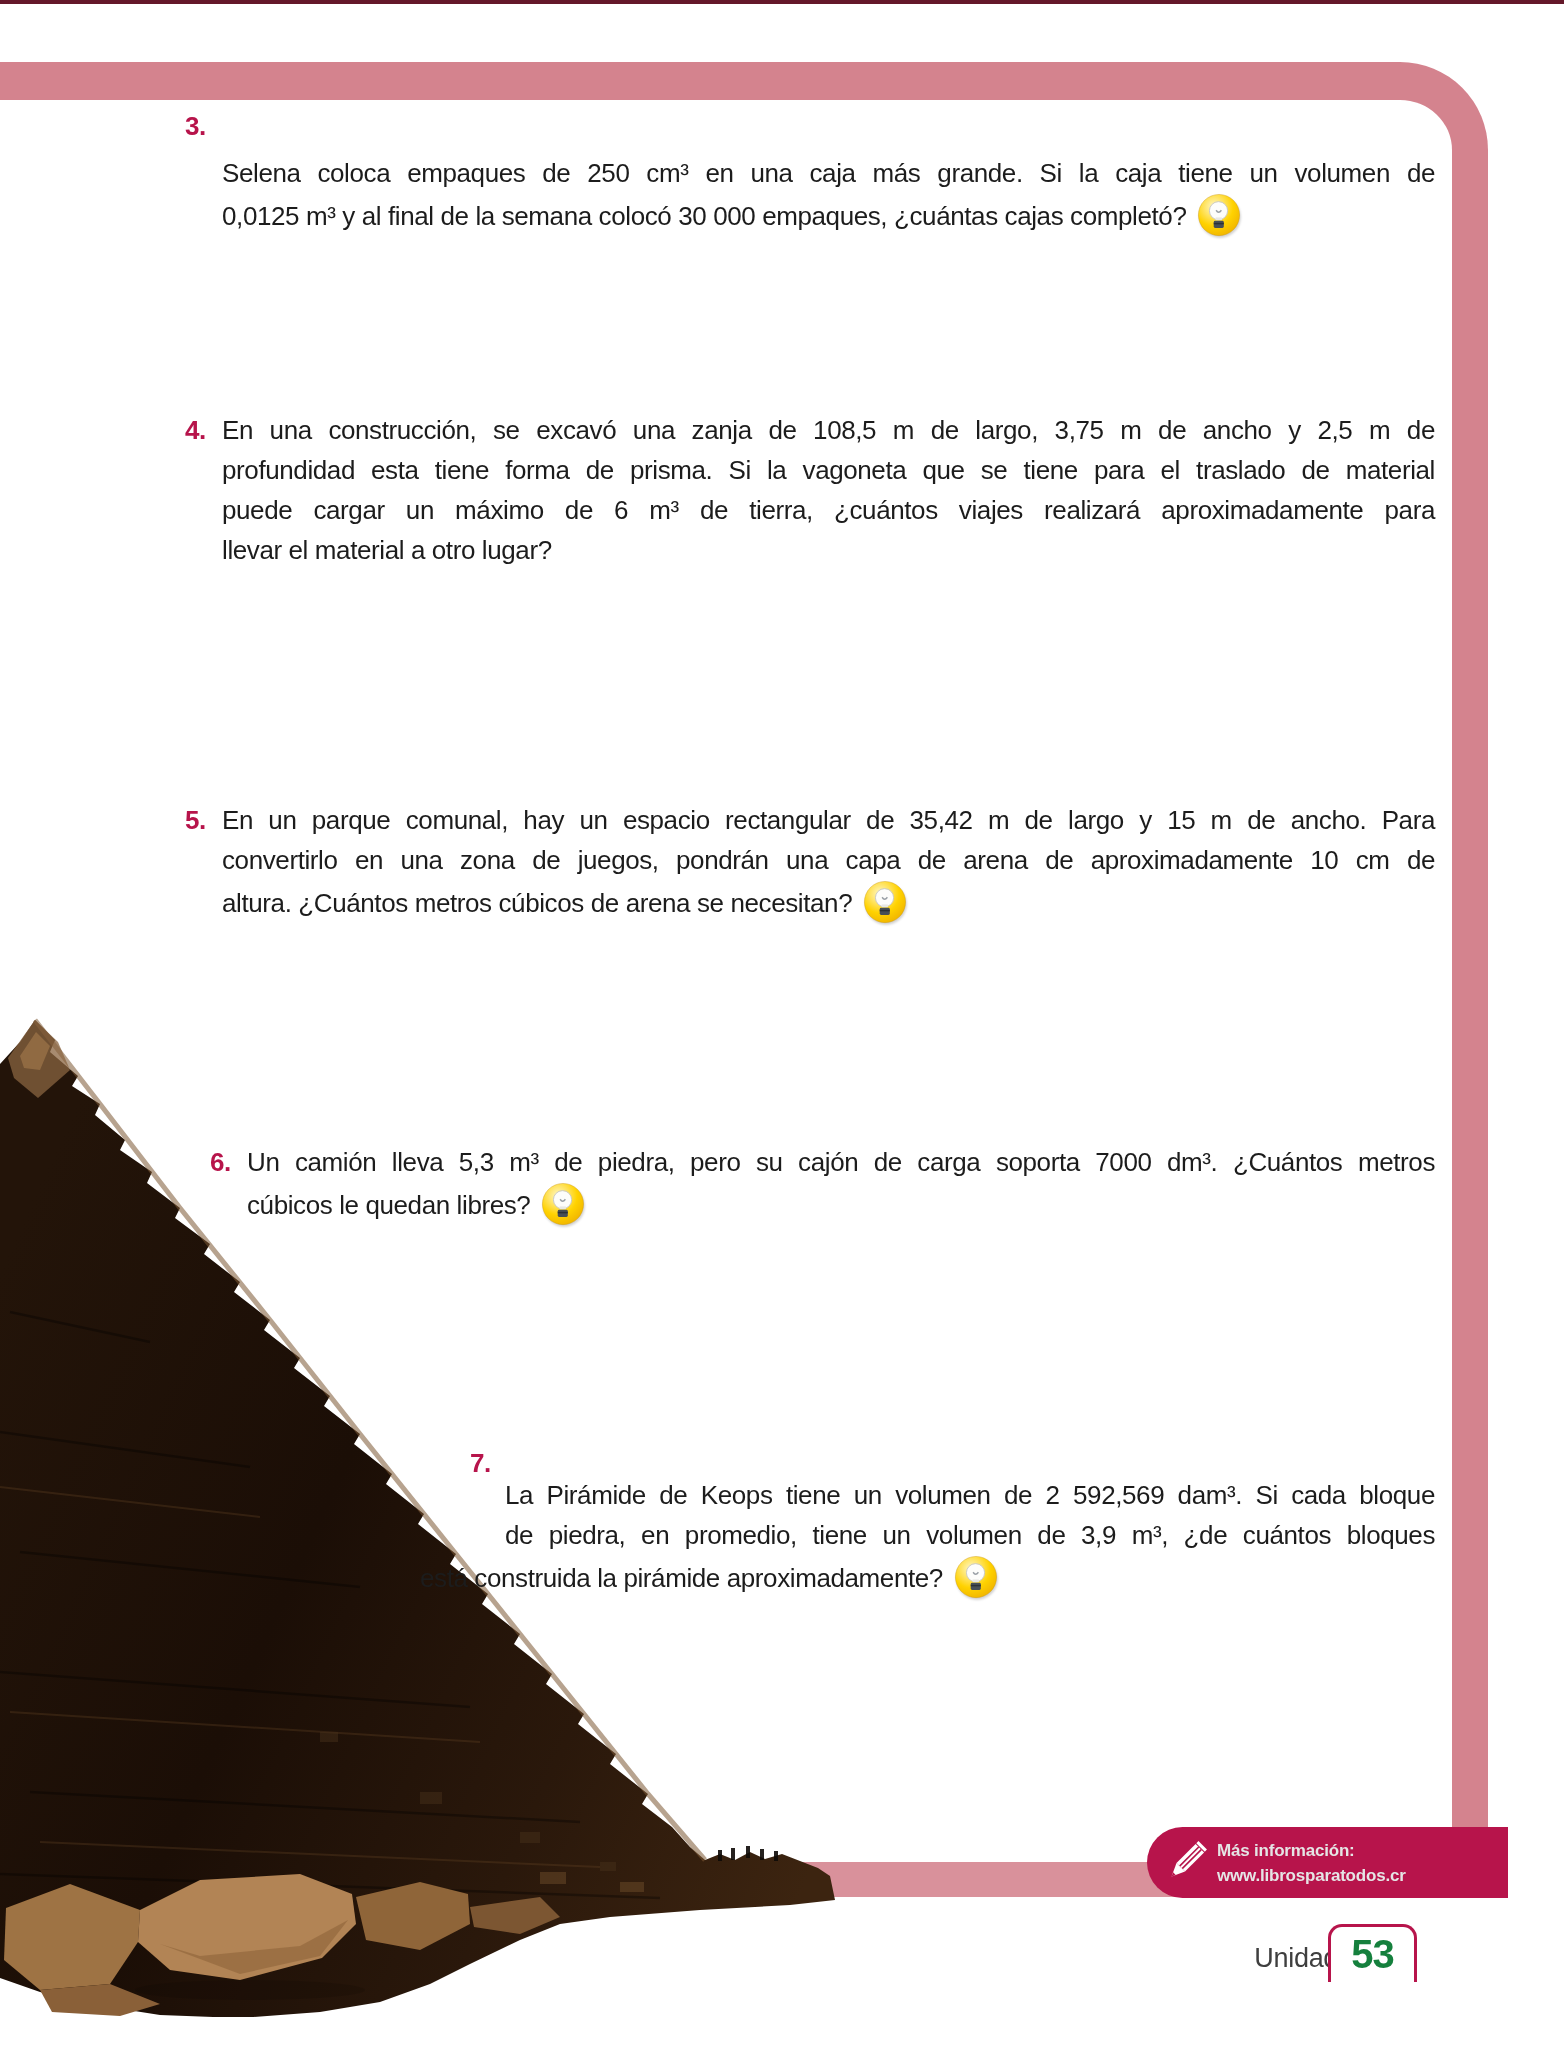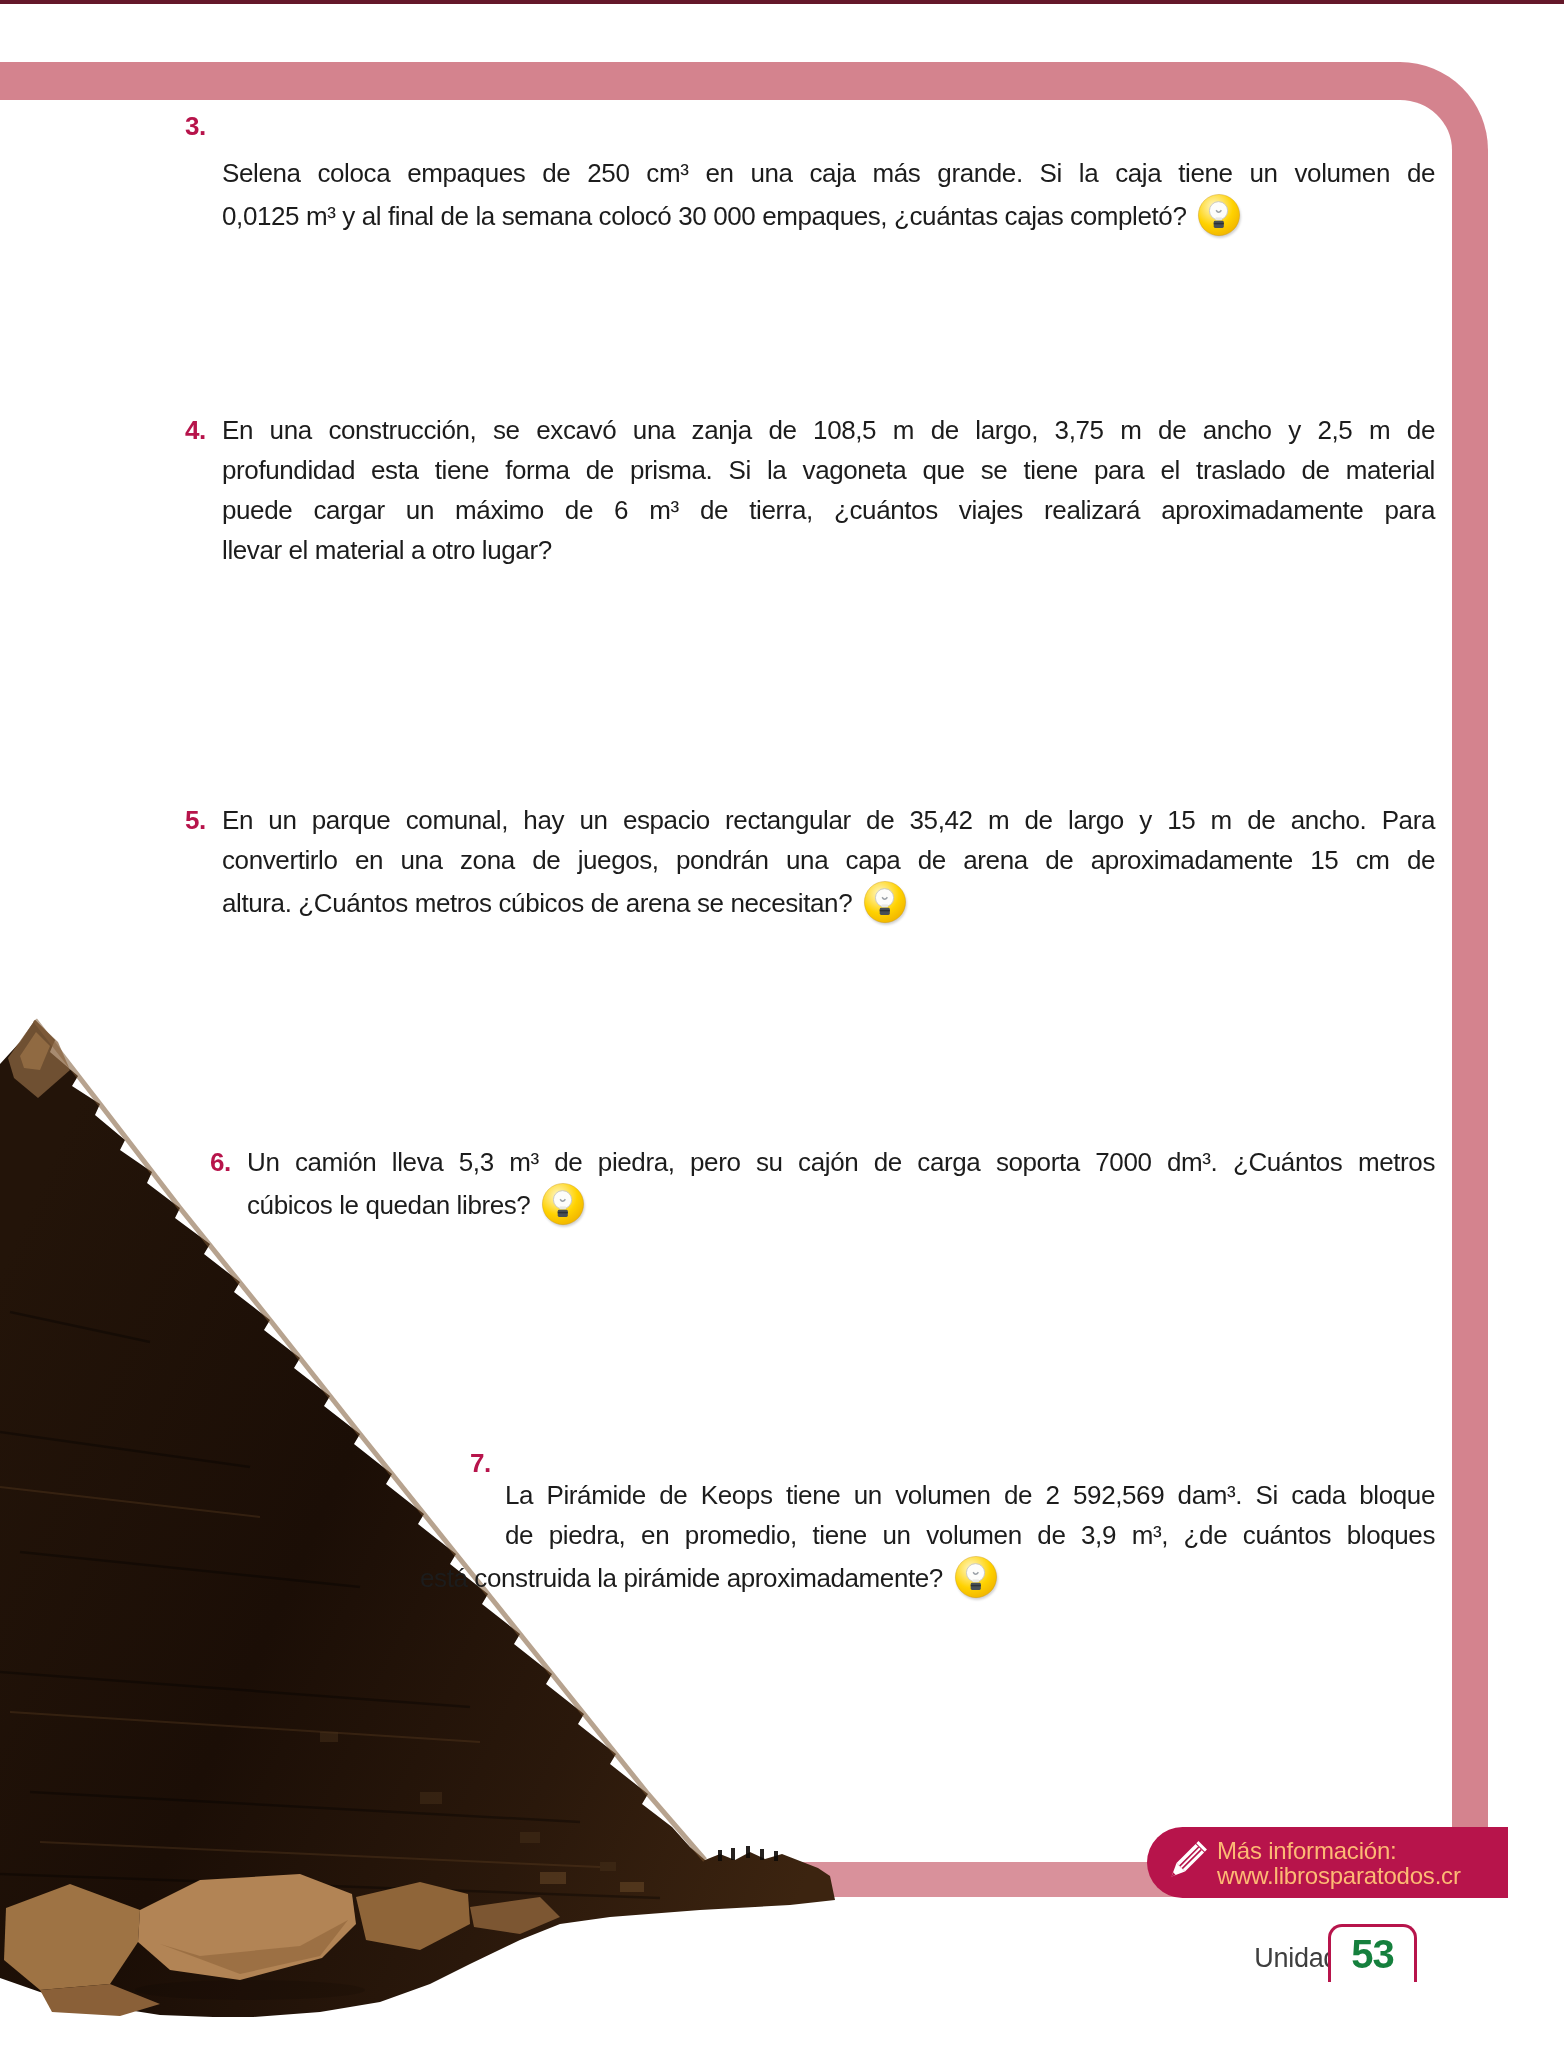--- a/index.html
+++ b/index.html
@@ -35,21 +35,21 @@
   .bulb svg{width:46px;height:46px;display:block;}
   
   .pyramid{position:absolute;left:0;top:1012px;width:840px;height:1005px;z-index:2;}
   
   .info-badge{
     position:absolute;left:1147px;top:1827px;width:361px;height:71px;background:#b7144b;
     border-radius:38px 0 0 38px;display:flex;align-items:center;z-index:4;box-sizing:border-box;
     padding-left:12px;
   }
   .pencil-wrap{width:52px;height:52px;flex:0 0 auto;margin-right:6px;}
-  .badge-text{color:#fdba74;font-weight:normal;font-size:24px;line-height:25px;letter-spacing:-0.2px;}
+  .badge-text{color:#e5e5e5;font-weight:bold;font-size:17px;line-height:25px;letter-spacing:-0.2px;}
   
   .unit-label{position:absolute;left:1198px;top:1943px;width:162px;text-align:right;
               font-size:27px;color:#3f3f3f;z-index:4;letter-spacing:-0.3px;}
   .page-number-box{
     position:absolute;left:1328px;top:1924px;width:89px;height:58px;box-sizing:border-box;
     border:3.5px solid #b7144b;border-bottom:none;border-radius:14px 14px 0 0;background:#ffffff;
     display:flex;align-items:center;justify-content:center;z-index:4;
   }
   .page-number-box span{font-size:40px;font-weight:bold;color:#15803d;letter-spacing:-1px;}
 </style>
@@ -150,21 +150,21 @@
       <div class="pline">profundidad esta tiene forma de prisma. Si la vagoneta que se tiene para el traslado de material</div>
       <div class="pline">puede cargar un máximo de 6 m³ de tierra, ¿cuántos viajes realizará aproximadamente para</div>
       <div class="pline last">llevar el material a otro lugar?</div>
     </div>
   </div>
 
   <div class="problem" id="problem-5">
     <span class="pnum">5.</span>
     <div class="plines">
       <div class="pline">En un parque comunal, hay un espacio rectangular de 35,42 m de largo y 15 m de ancho. Para</div>
-      <div class="pline">convertirlo en una zona de juegos, pondrán una capa de arena de aproximadamente 15 cm de</div>
+      <div class="pline">convertirlo en una zona de juegos, pondrán una capa de arena de aproximadamente 10 cm de</div>
       <div class="pline last">
         <span>altura. ¿Cuántos metros cúbicos de arena se necesitan?</span><span class="bulb"><svg viewBox="0 0 48 48">
               <circle cx="24" cy="23" r="21.5" fill="url(#bulbg)"></circle>
               <circle cx="24" cy="23" r="21.5" fill="none" stroke="#c89000" stroke-width="1" opacity="0.4"></circle>
               <circle cx="23.5" cy="18.5" r="9.5" fill="#fdfdfb" stroke="#c9c9c4" stroke-width="1"></circle>
               <path d="M20.5,25.5 h6.5 v3 h-6.5 z" fill="#e8e8e4"></path>
               <path d="M21,18 q2.5,4 5.5,0" stroke="#9aa0a6" stroke-width="1.5" fill="none"></path>
               <rect x="18.5" y="29" width="10.5" height="7.5" rx="1.5" fill="#474f56"></rect>
               <rect x="18.5" y="31.2" width="10.5" height="1.5" fill="#2c3237"></rect>
             </svg></span>

